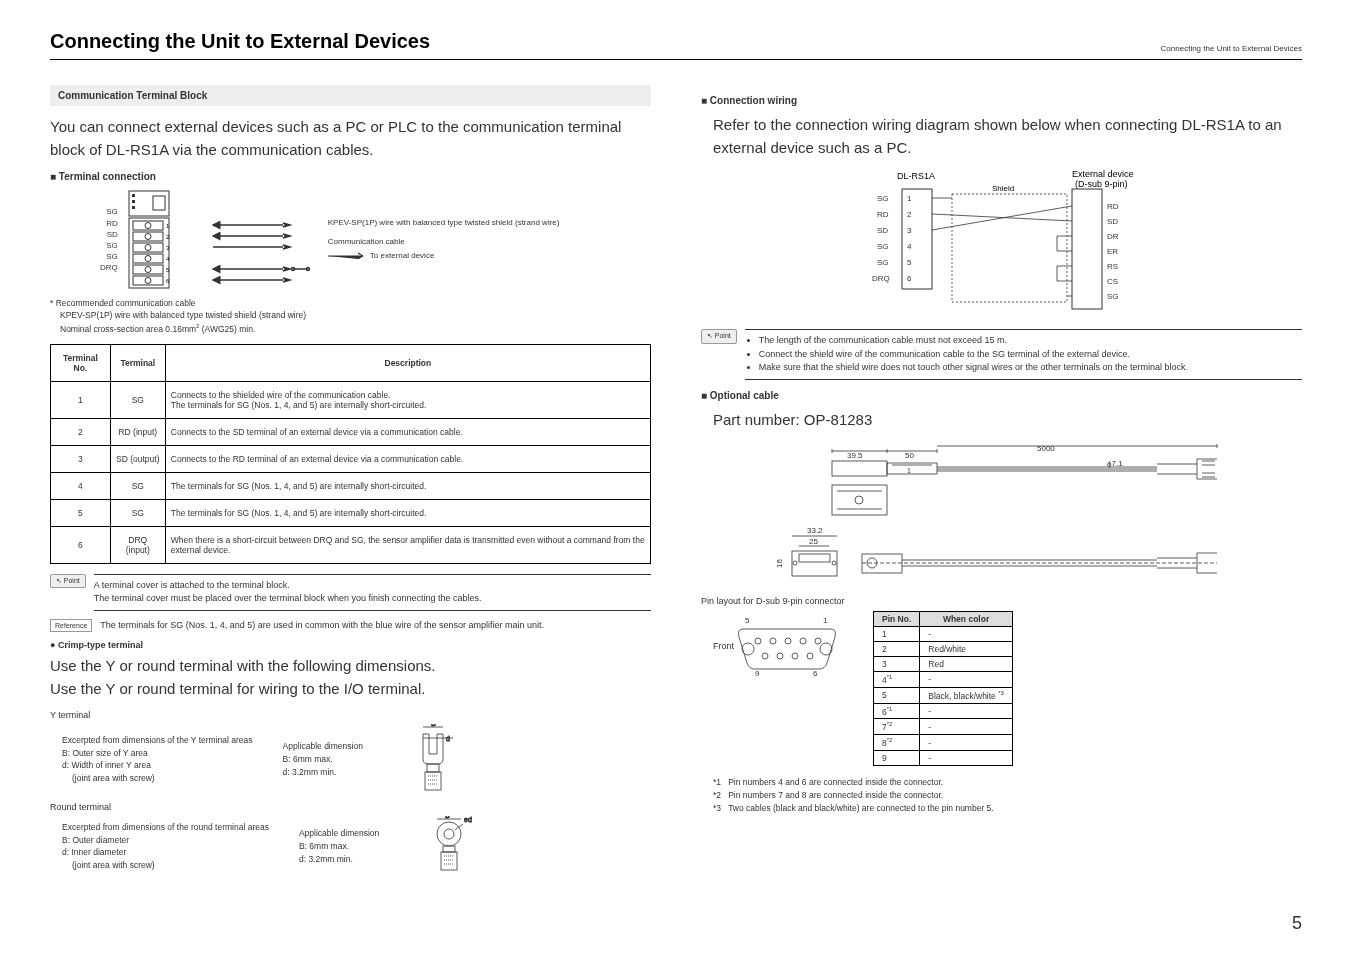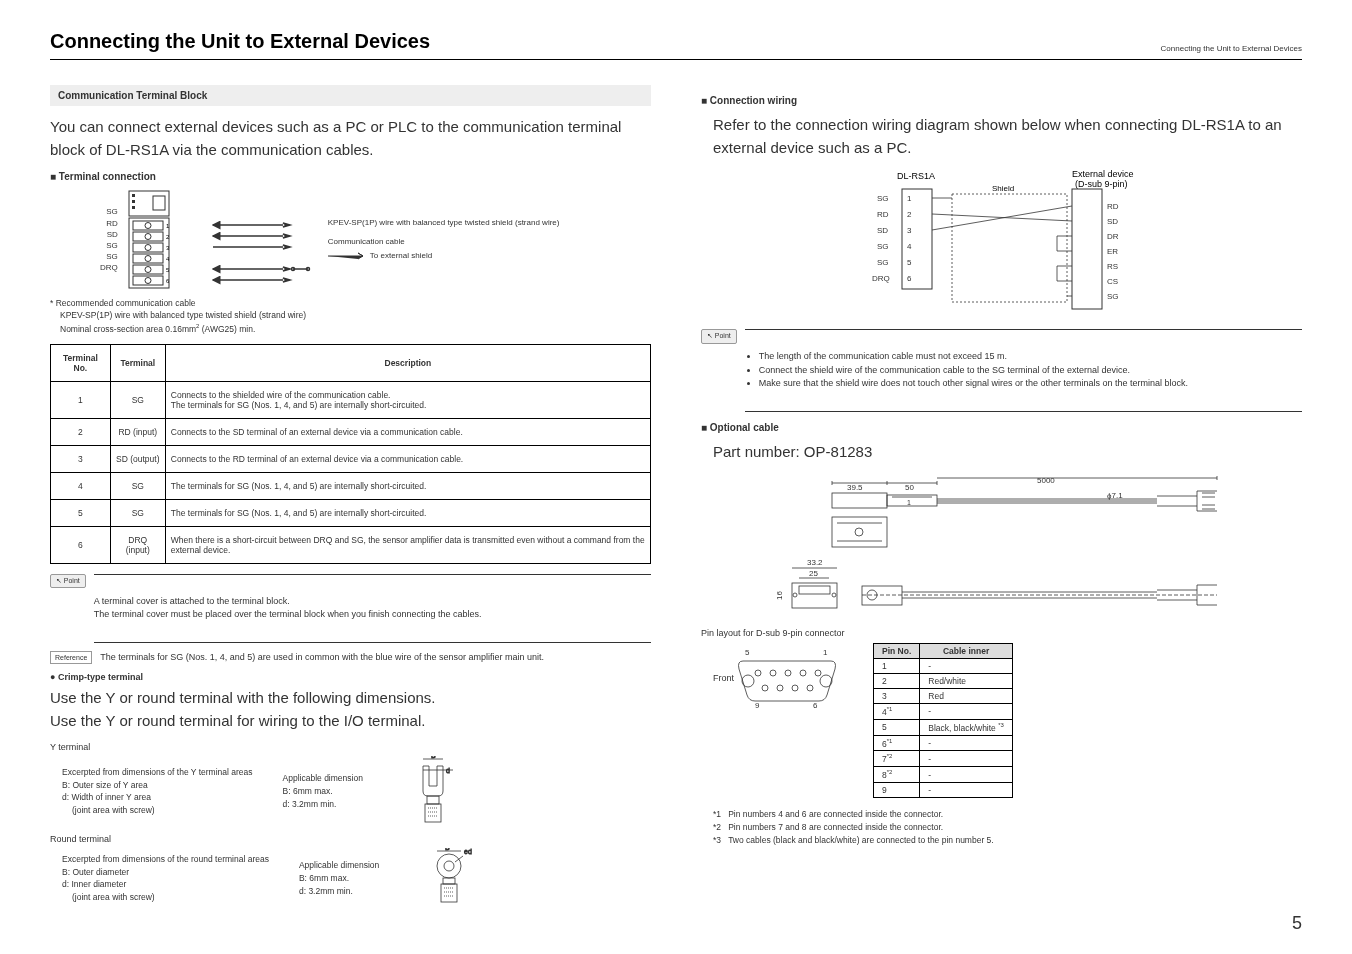--- a/index.html
+++ b/index.html
@@ -21,21 +21,21 @@
 table.data th, table.data td { border: 1px solid #000; padding: 8px 5px; }
 table.data th { background: #fff; font-weight: bold; text-align: center; }
 table.data td { text-align: left; }
 table.data td.center { text-align: center; }
 .pin-table { border-collapse: collapse; font-size: 8.5px; margin-left: 10px; }
 .pin-table th, .pin-table td { border: 1px solid #000; padding: 2px 8px; }
 .pin-table th { background: #ddd; font-weight: bold; text-align: center; }
 .point-box { border: 1px solid #999; background: #eee; padding: 1px 5px; font-size: 7px; display: inline-block; vertical-align: top; border-radius: 2px; }
 .point-icon::before { content: "↖ "; }
 .point-row { display: flex; align-items: flex-start; gap: 8px; margin: 8px 0; font-size: 9px; line-height: 1.5; }
-.point-text { flex: 1; border-top: 1px solid #333; border-bottom: 1px solid #333; padding: 20px 0; }
+.point-text { flex: 1; border-top: 1px solid #333; border-bottom: 1px solid #333; padding: 4px 0; }
 .point-text ul { list-style: disc; padding-left: 14px; }
 .ref-row { display: flex; align-items: flex-start; gap: 8px; margin: 8px 0; font-size: 9px; line-height: 1.4; }
 .ref-box { border: 1px solid #999; background: #fff; padding: 1px 4px; font-size: 7px; }
 .terminal-diag { font-size: 8px; display: flex; align-items: center; gap: 10px; margin-left: 50px; }
 .terminal-labels { text-align: right; line-height: 1.4; }
 .terminal-notes { font-size: 8px; line-height: 1.3; }
 .y-terminal-section { display: flex; gap: 30px; font-size: 8.5px; line-height: 1.5; align-items: center; }
 .y-svg { margin-left: 20px; }
 .conn-diagram { display: flex; justify-content: center; margin: 10px 0; }
 .conn-diag-svg { font-size: 8px; }
@@ -125,21 +125,21 @@
             <circle cx="100" cy="79" r="1.5" fill="none"></circle>
         </g>
       </svg>
       <div class="terminal-notes">
         <div style="margin-bottom:8px">KPEV-SP(1P) wire with balanced type twisted shield (strand wire)</div>
         <div>Communication cable</div>
         <div style="margin-top:4px;">
           <svg width="40" height="8" style="vertical-align:middle">
               <path d="M0,4 L35,4 L30,1 L35,4 L30,7" stroke="#333" fill="#333"></path>
             </svg>
-          <span>To external shield</span>
+          <span>To external device</span>
         </div>
       </div>
     </div>
 
     <div class="note">
       <span>* </span>
       <span>Recommended communication cable</span><br>
       <span style="margin-left:10px;display:inline-block">KPEV-SP(1P) wire with balanced type twisted shield (strand wire)</span><br>
       <span style="margin-left:10px;display:inline-block">
         <span>Nominal cross-section area 0.16mm</span><sup>2</sup><span> (AWG25) min.</span>
@@ -409,21 +409,21 @@
             <circle cx="82" cy="45" r="3"></circle>
             <circle cx="97" cy="45" r="3"></circle>
           <circle cx="35" cy="38" r="6"></circle>
             <circle cx="113" cy="38" r="6"></circle>
         </g>
       </svg>
       <table class="pin-table">
         <tbody>
             <tr>
           <th>Pin No.</th>
-          <th>Cable inner</th>
+          <th>When color</th>
         </tr>
         <tr>
               <td>1</td>
               <td>-</td>
             </tr>
         <tr>
               <td>2</td>
               <td>Red/white</td>
             </tr>
         <tr>

